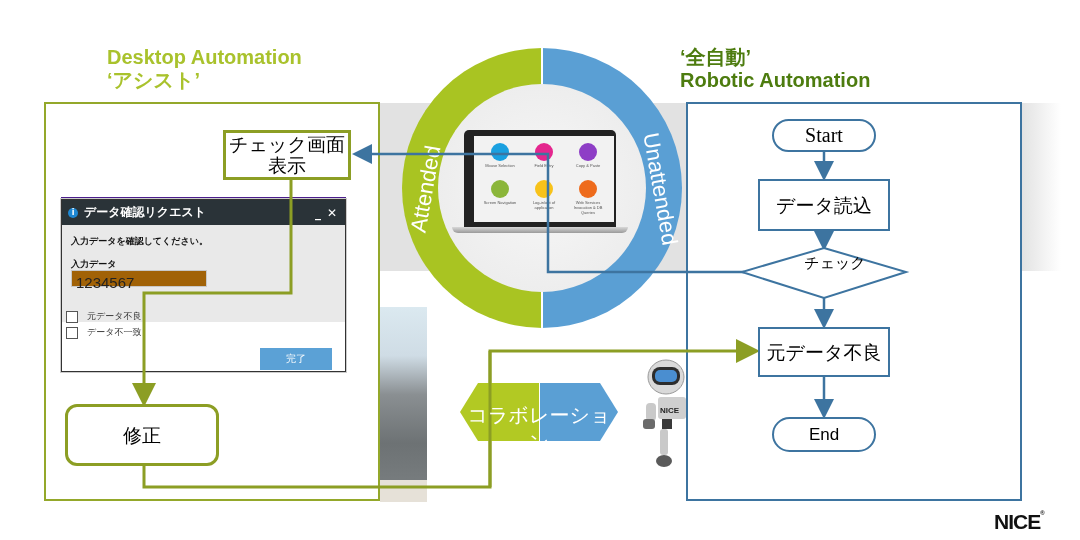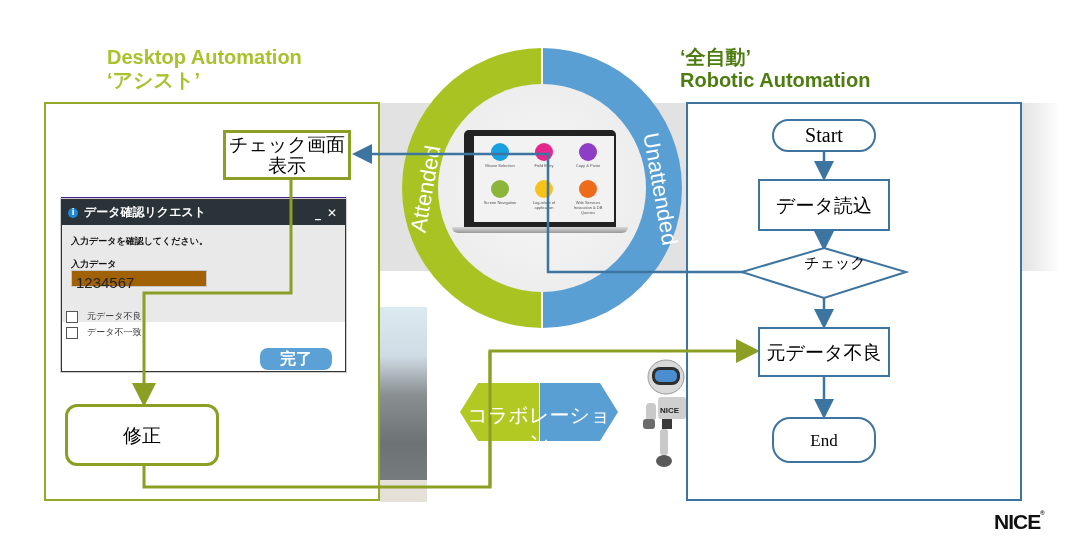--- a/index.html
+++ b/index.html
@@ -43,40 +43,40 @@
   .app-dot { width: 18px; height: 18px; border-radius: 50%; margin: 0 auto 2px; }
   .app-lbl { font-size: 4px; color: #555; line-height: 5px; font-family: "Liberation Sans", sans-serif; }
 
   
   .fbox { display: flex; align-items: center; justify-content: center; text-align: center; background: #fff; font-family: "DejaVu Sans", sans-serif; font-size: 19px; color: #000; line-height: 21px; }
   #box-check-screen { left: 223px; top: 130px; width: 128px; height: 50px; border: 3px solid #8c9e24; }
   #box-human-fix { left: 65px; top: 404px; width: 154px; height: 62px; border: 3px solid #8c9e24; border-radius: 12px; }
   #box-start { left: 772px; top: 119px; width: 104px; height: 33px; border: 2px solid #3d74a0; border-radius: 17px; font-family: Liberation Serif, serif; font-size: 20px; }
   #box-read { left: 758px; top: 179px; width: 132px; height: 52px; border: 2px solid #3d74a0; }
   #box-input { left: 758px; top: 327px; width: 132px; height: 50px; border: 2px solid #3d74a0; }
-  #box-end { left: 772px; top: 417px; width: 104px; height: 46px; border: 2px solid #3d74a0; border-radius: 18px; font-family: Liberation Serif, serif; font-size: 17px; }
+  #box-end { left: 772px; top: 417px; width: 104px; height: 35px; border: 2px solid #3d74a0; border-radius: 18px; font-family: Liberation Sans, sans-serif; font-size: 17px; }
   #diamond-text { left: 760px; top: 252px; width: 150px; text-align: center; font-size: 15px; line-height: 22px; color: #000; }
 
   
   #dialog { left: 61px; top: 199px; width: 285px; height: 173px; background: #fff; border: 1px solid #333; box-shadow: 0 0 0 1px #ccc; }
   #dialog-topline { left: 61px; top: 197px; width: 285px; height: 3px; background: #4b1d8c; }
   #dlg-title { left: 0; top: 0; width: 283px; height: 25px; background: #2a3338; color: #fff; font-size: 12px; display: flex; align-items: center; }
   #dlg-info-icon { width: 10px; height: 10px; border-radius: 50%; background: #1e88d4; color: #fff; font-size: 8px; line-height: 10px; text-align: center; margin: 0 6px 0 6px; font-weight: bold; }
   #dlg-title-text { flex: 1; font-weight: bold; }
   #dlg-min { width: 12px; font-weight: bold; font-size: 12px; }
   #dlg-close { width: 14px; font-weight: bold; font-size: 12px; margin-right: 4px; }
   #dlg-body { left: 0; top: 25px; width: 283px; height: 97px; background: #e9e9e9; }
   #dlg-msg { left: 9px; top: 10px; font-size: 9px; color: #111; font-weight: bold; }
   #dlg-field-lbl { left: 9px; top: 33px; font-size: 9px; color: #111; font-weight: bold; }
   #dlg-input { left: 9px; top: 45px; width: 136px; height: 17px; background: #a16207; border: 1px solid #c8c8c8; font-size: 15px; padding: 3px 4px; color: #222; font-family: Liberation Sans, sans-serif; }
   .dlg-cb-row { left: 4px; display: flex; align-items: flex-end; font-size: 9px; color: #333; }
   .dlg-cb { width: 12px; height: 12px; border: 1px solid #555; background: #fff; margin-right: 9px; }
   #dlg-cb1 { top: 110px; }
   #dlg-cb2 { top: 126px; }
-  #dlg-done { left: 198px; top: 148px; width: 72px; height: 22px; background: #5ba1d6; color: #fff; font-size: 16px; font-weight: bold; display: flex; align-items: center; justify-content: center; border-radius: 8px; }
+  #dlg-done { left: 198px; top: 148px; width: 72px; height: 22px; background: #5ba1d6; color: #fff; font-size: 10px; font-weight: normal; display: flex; align-items: center; justify-content: center; }
   #collab-text { left: 460px; top: 402px; width: 158px; text-align: center; color: #fff; font-size: 20px; }
 
   
   #robot { left: 640px; top: 355px; width: 46px; height: 115px; }
 
   
   #nice-logo { left: 994px; top: 510px; font-family: "Liberation Sans", sans-serif; font-weight: bold; font-size: 21px; color: #111; letter-spacing: -1px; }
   #nice-reg { font-size: 6px; vertical-align: top; }
 
   svg.lines { position: absolute; left: 0; top: 0; }

